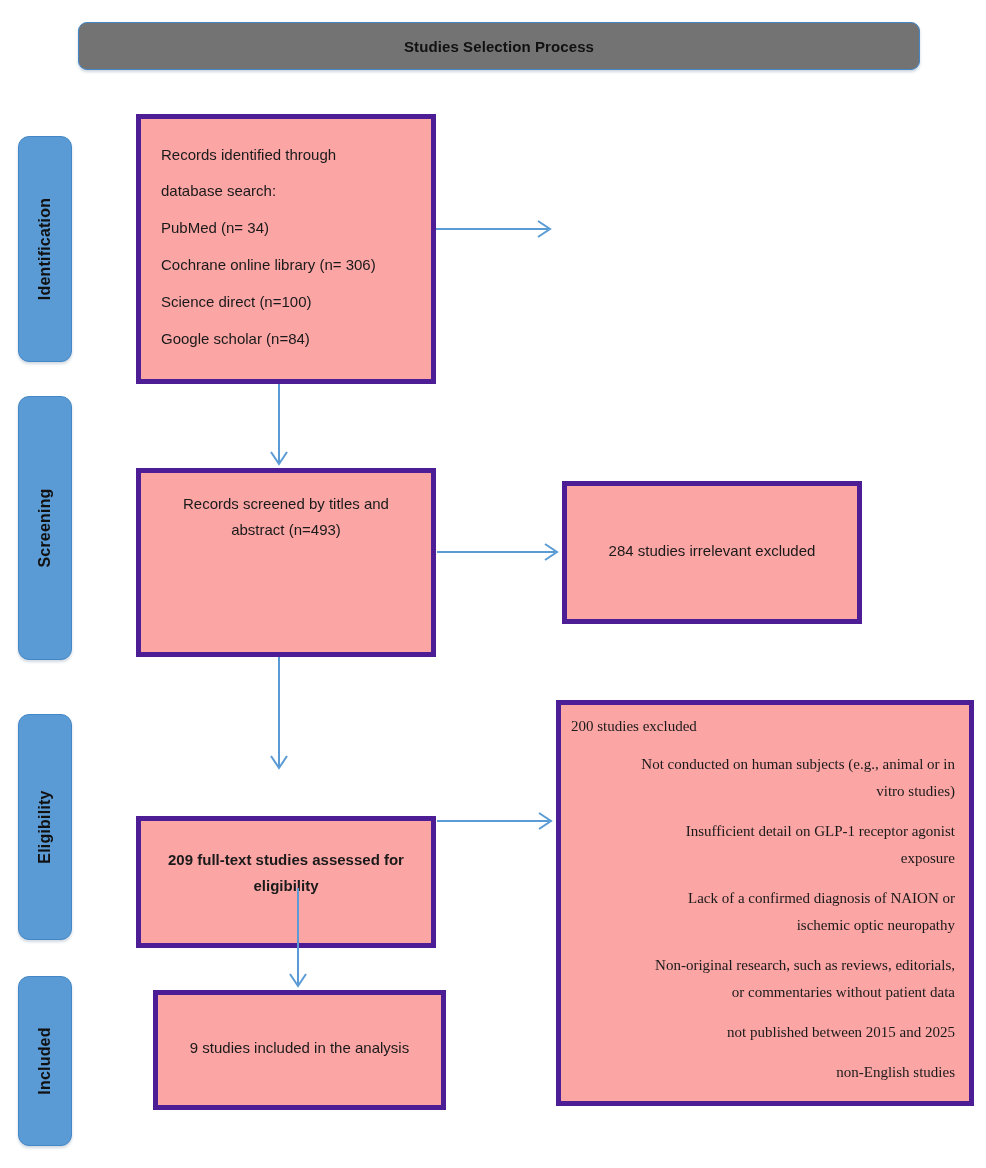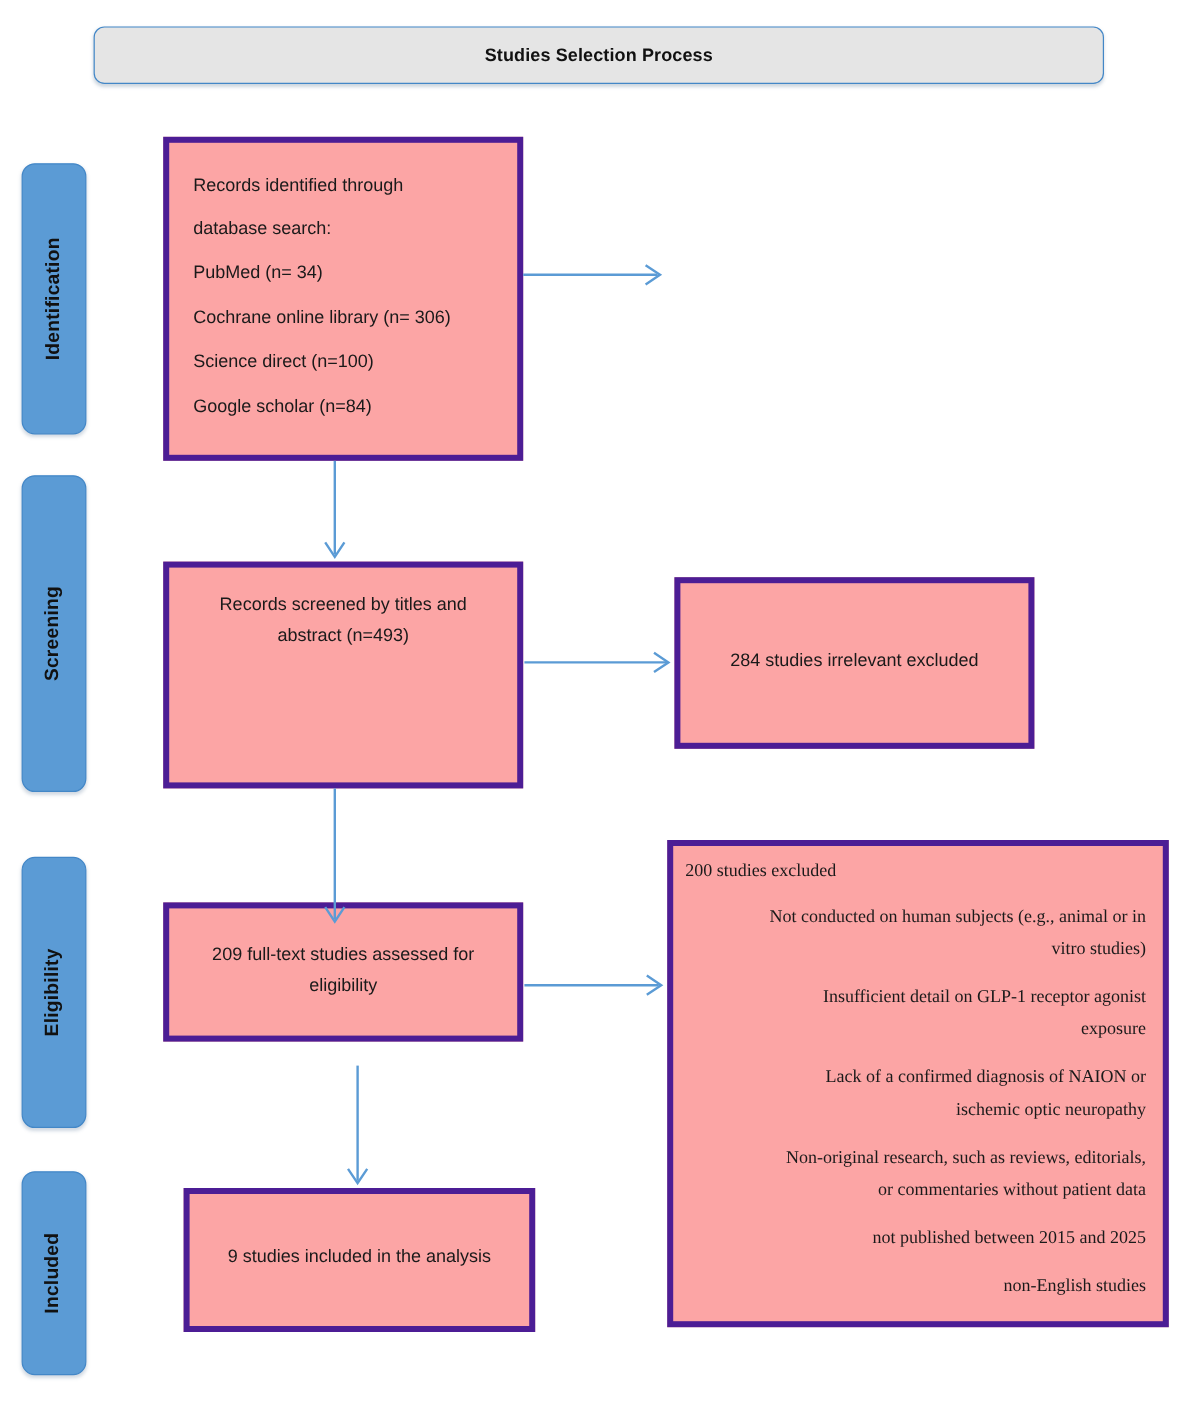--- a/index.html
+++ b/index.html
@@ -19,21 +19,21 @@
     overflow: hidden;
   }
 
   
   .title-banner {
     position: absolute;
     left: 78px;
     top: 22px;
     width: 840px;
     height: 46px;
-    background: #e5e5e5;
+    background: #737373;
     border: 1px solid #4387C7;
     border-radius: 9px;
     box-shadow: 0 2px 3px rgba(90,120,150,0.30);
     display: flex;
     align-items: center;
     justify-content: center;
   }
   .title-banner-text {
     font-size: 15px;
     font-weight: bold;
@@ -105,21 +105,21 @@
     text-align: center;
   }
 
   .box-irrelevant { left: 562px; top: 481px; width: 300px; height: 143px; }
   .box-irrelevant .box-inner { top: 56px; padding: 0 12px; }
   .irrelevant-text {
     font-size: 15px;
     text-align: center;
   }
 
-  .box-fulltext { left: 136px; top: 752px; width: 300px; height: 116px; }
+  .box-fulltext { left: 136px; top: 816px; width: 300px; height: 132px; font-weight: bold; }
   .box-fulltext .box-inner { top: 26px; padding: 0 18px; }
   .fulltext-text {
     font-size: 15px;
     line-height: 26px;
     text-align: center;
   }
 
   .box-excluded {
     left: 556px; top: 700px; width: 418px; height: 406px;
     font-family: "Liberation Serif", serif;

